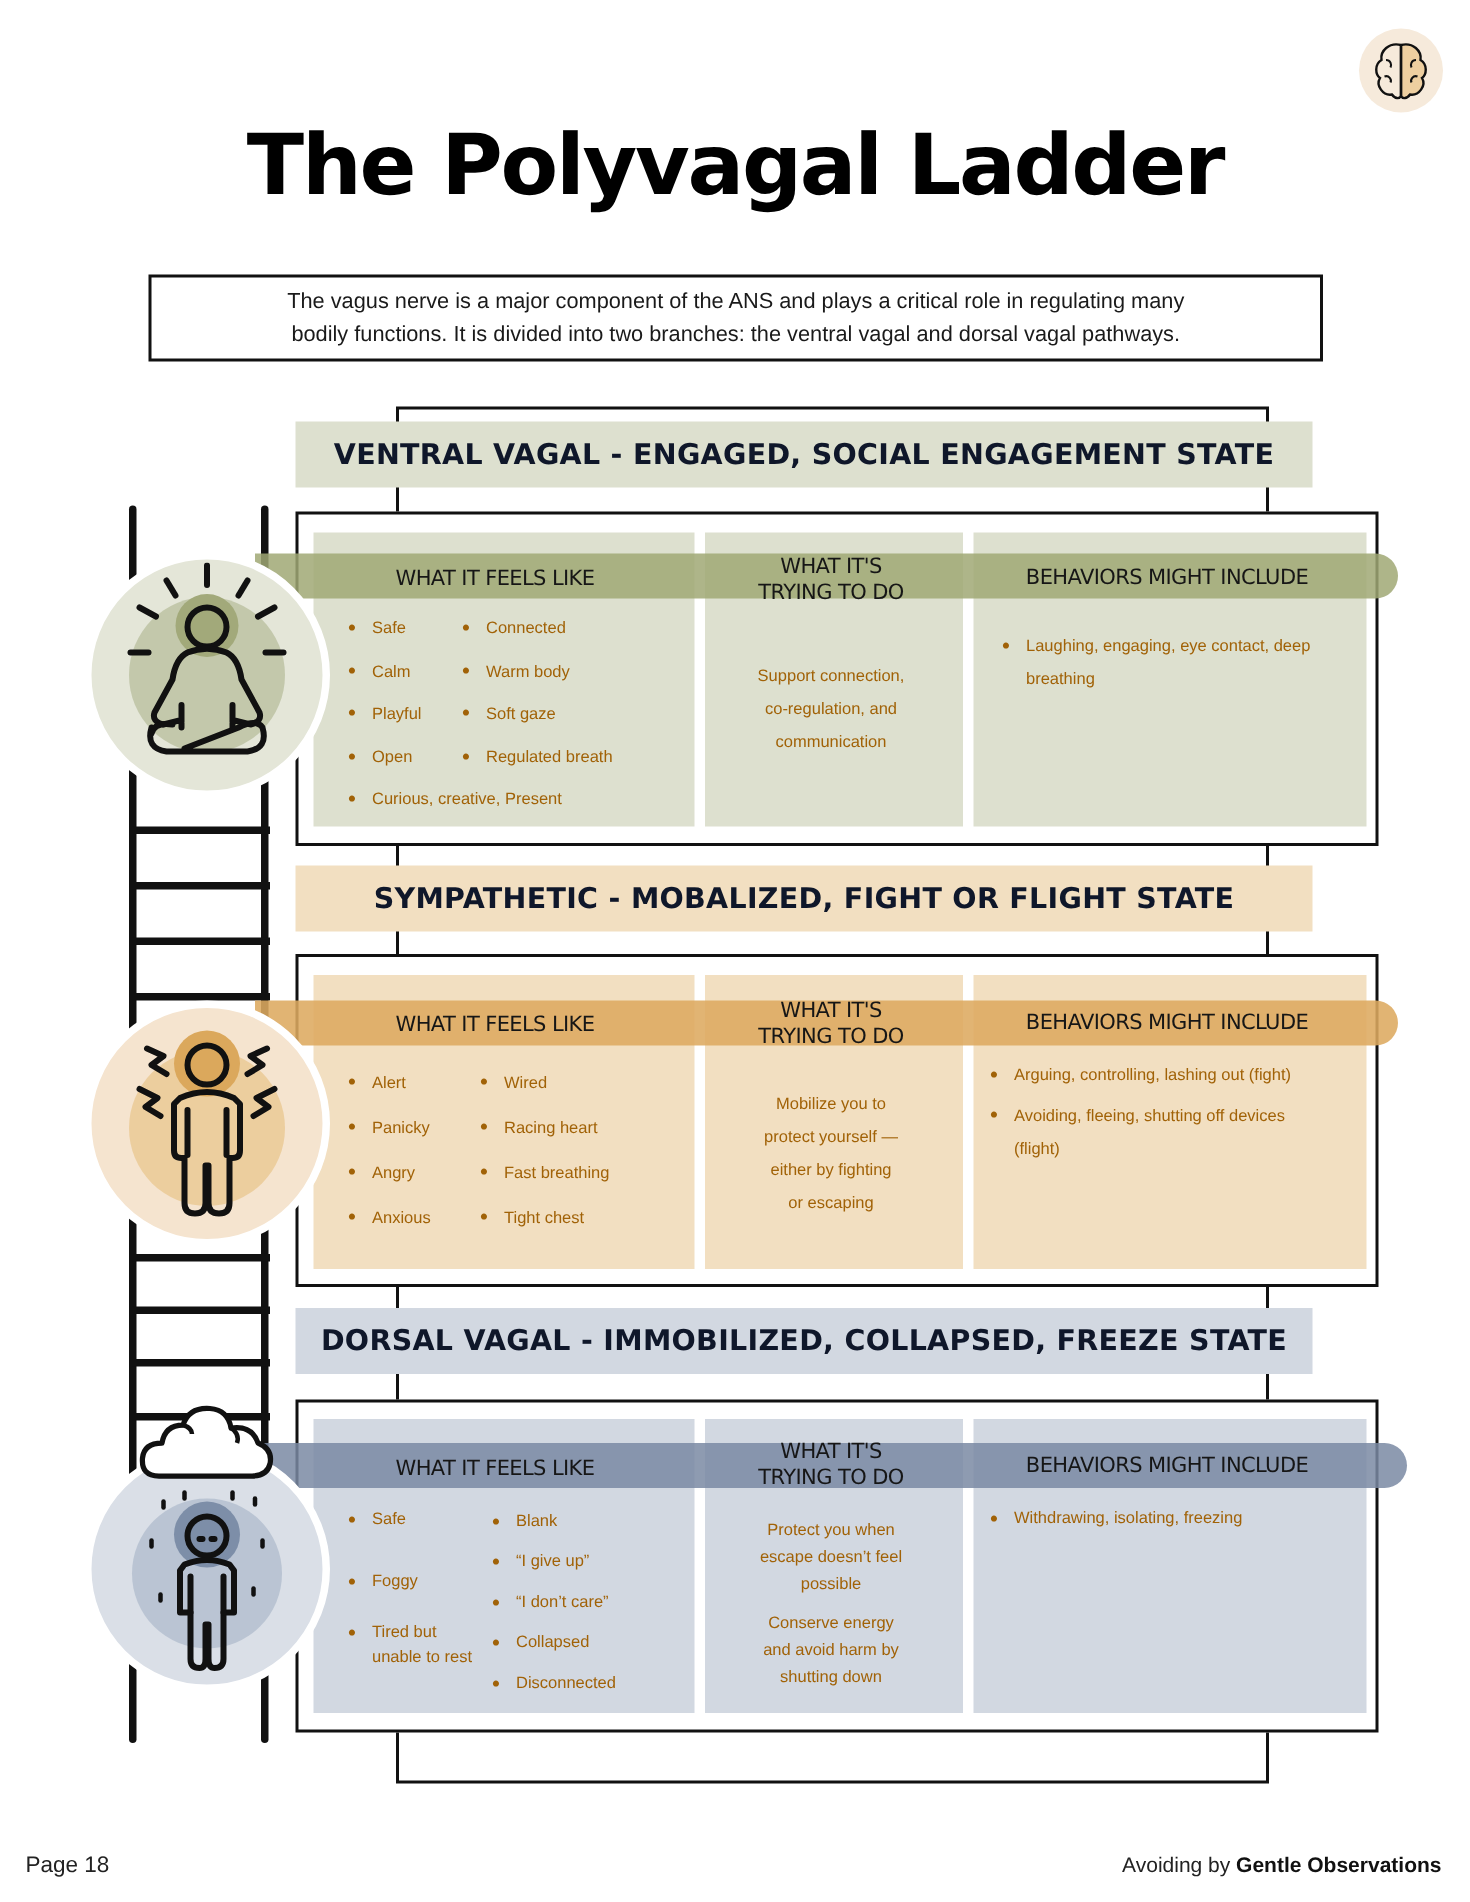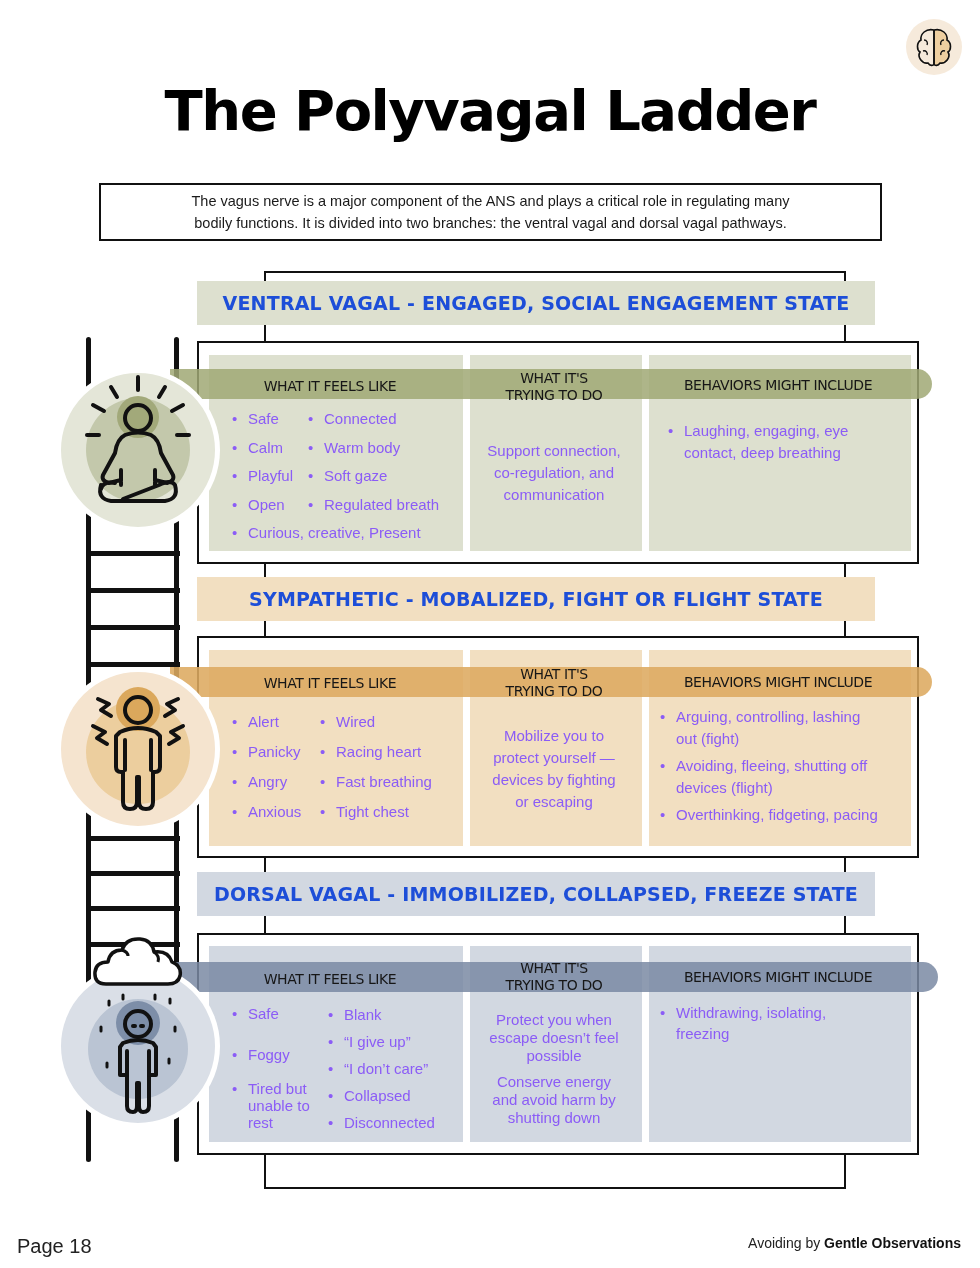--- a/index.html
+++ b/index.html
@@ -12,39 +12,39 @@
 
   .intro-box { position: absolute; left: 99px; top: 183px; width: 783px; height: 58px; border: 2px solid #111; display: flex; align-items: center; justify-content: center; text-align: center; font-size: 14.5px; line-height: 22px; color: #1a1a1a; padding: 0 20px; }
 
   
   .frame { position: absolute; border: 2px solid #111; }
 
   
   .ladder-rail { position: absolute; width: 5px; background: #111; border-radius: 3px; }
   .ladder-rung { position: absolute; left: 88px; width: 92px; height: 5px; background: #111; }
 
-  .state-banner { position: absolute; left: 197px; width: 678px; height: 44px; display: flex; align-items: center; justify-content: center; font-family: "DejaVu Sans", sans-serif; font-weight: bold; font-size: 19px; letter-spacing: 0.2px; color: #1d4ed8; }
+  .state-banner { position: absolute; left: 197px; width: 678px; height: 44px; display: flex; align-items: center; justify-content: center; font-family: "DejaVu Sans", sans-serif; font-weight: bold; font-size: 19px; letter-spacing: 0.2px; color: #0f172a; }
 
   .state-box { position: absolute; left: 197px; width: 722px; border: 2px solid #111; background: #fff; }
 
   .panel { position: absolute; }
-  .panel-text { position: absolute; font-size: 15px; color: #8b5cf6; line-height: 1.45; }
+  .panel-text { position: absolute; font-size: 11px; color: #a16207; line-height: 1.45; }
 
   .header-band { position: absolute; height: 30px; border-radius: 0 15px 15px 0; }
   .col-head { position: absolute; font-family: "DejaVu Sans", sans-serif; font-weight: normal; font-size: 14px; color: #161616; text-align: center; letter-spacing: -0.4px; line-height: 17px; }
 
   ul.bullets { list-style: none; }
   ul.bullets li { position: relative; padding-left: 18px; }
   ul.bullets li::before { content: "•"; position: absolute; left: 2px; top: 0; font-size: 15px; }
 
   .center-text { text-align: center; }
 
   .state-icon { position: absolute; border-radius: 50%; border: 5px solid #fff; display: flex; align-items: center; justify-content: center; }
 
-  .footer-left { position: absolute; left: 17px; top: 1235px; font-size: 20px; color: #222; }
+  .footer-left { position: absolute; left: 17px; top: 1235px; font-size: 15px; color: #222; }
   .footer-right { position: absolute; right: 19px; top: 1235px; font-size: 14px; color: #222; }
   .footer-right b { font-weight: bold; color: #111; }
 </style>
 </head>
 <body>
 
 <div class="brain-badge">
   <svg width="40" height="42" viewBox="0 0 40 42">
     <path d="M20 4 C28 2 34 8 33 14 C38 17 37 24 34 26 C37 31 32 38 26 37 C24 40 21 40 20 38 Z" fill="#ecc891" opacity="0.8"></path>
     <path d="M20 4 C12 2 6 8 7 14 C2 17 3 24 6 26 C3 31 8 38 14 37 C16 40 19 40 20 38 Z M20 4 C28 2 34 8 33 14 C38 17 37 24 34 26 C37 31 32 38 26 37 C24 40 21 40 20 38 Z" fill="none" stroke="#111" stroke-width="1.6"></path>
@@ -165,28 +165,27 @@
     <li>Wired</li>
     <li>Racing heart</li>
     <li>Fast breathing</li>
     <li>Tight chest</li>
   </ul>
 </div>
 
 <div class="panel-text center-text" style="left:468px; top:725px; width:172px; line-height:22px;">
   <div>Mobilize you to</div>
   <div>protect yourself —</div>
-  <div>devices by fighting</div>
+  <div>either by fighting</div>
   <div>or escaping</div>
 </div>
 
 <ul class="panel-text bullets" style="left:658px; top:706px; width:250px; line-height:22px;">
   <li style="margin-bottom:5px; width:220px;">Arguing, controlling, lashing out (fight)</li>
   <li style="margin-bottom:5px; width:220px;">Avoiding, fleeing, shutting off devices (flight)</li>
-  <li>Overthinking, fidgeting, pacing</li>
 </ul>
 
 <div class="state-icon" style="left:56px; top:667px; width:164px; height:164px; background:#f5e4cf;">
   <svg width="150" height="150" viewBox="0 0 150 150">
     <circle cx="75" cy="78" r="52" fill="#ebcb98" opacity="0.9"></circle>
     <circle cx="75" cy="35" r="22" fill="#dba85c"></circle>
     <g stroke="#111" stroke-width="4" stroke-linecap="round" stroke-linejoin="round" fill="none">
       <circle cx="75" cy="36" r="13"></circle>
       <path d="M57 58 Q75 50 93 58 L97 62 L97 93 Q97 98 92 98 L90 98 L90 128 Q90 135 83 135 Q76 135 76 128 L76 103 L74 103 L74 128 Q74 135 67 135 Q60 135 60 128 L60 98 L58 98 Q53 98 53 93 L53 62 Z"></path>
       <line x1="62" y1="66" x2="62" y2="96"></line>

